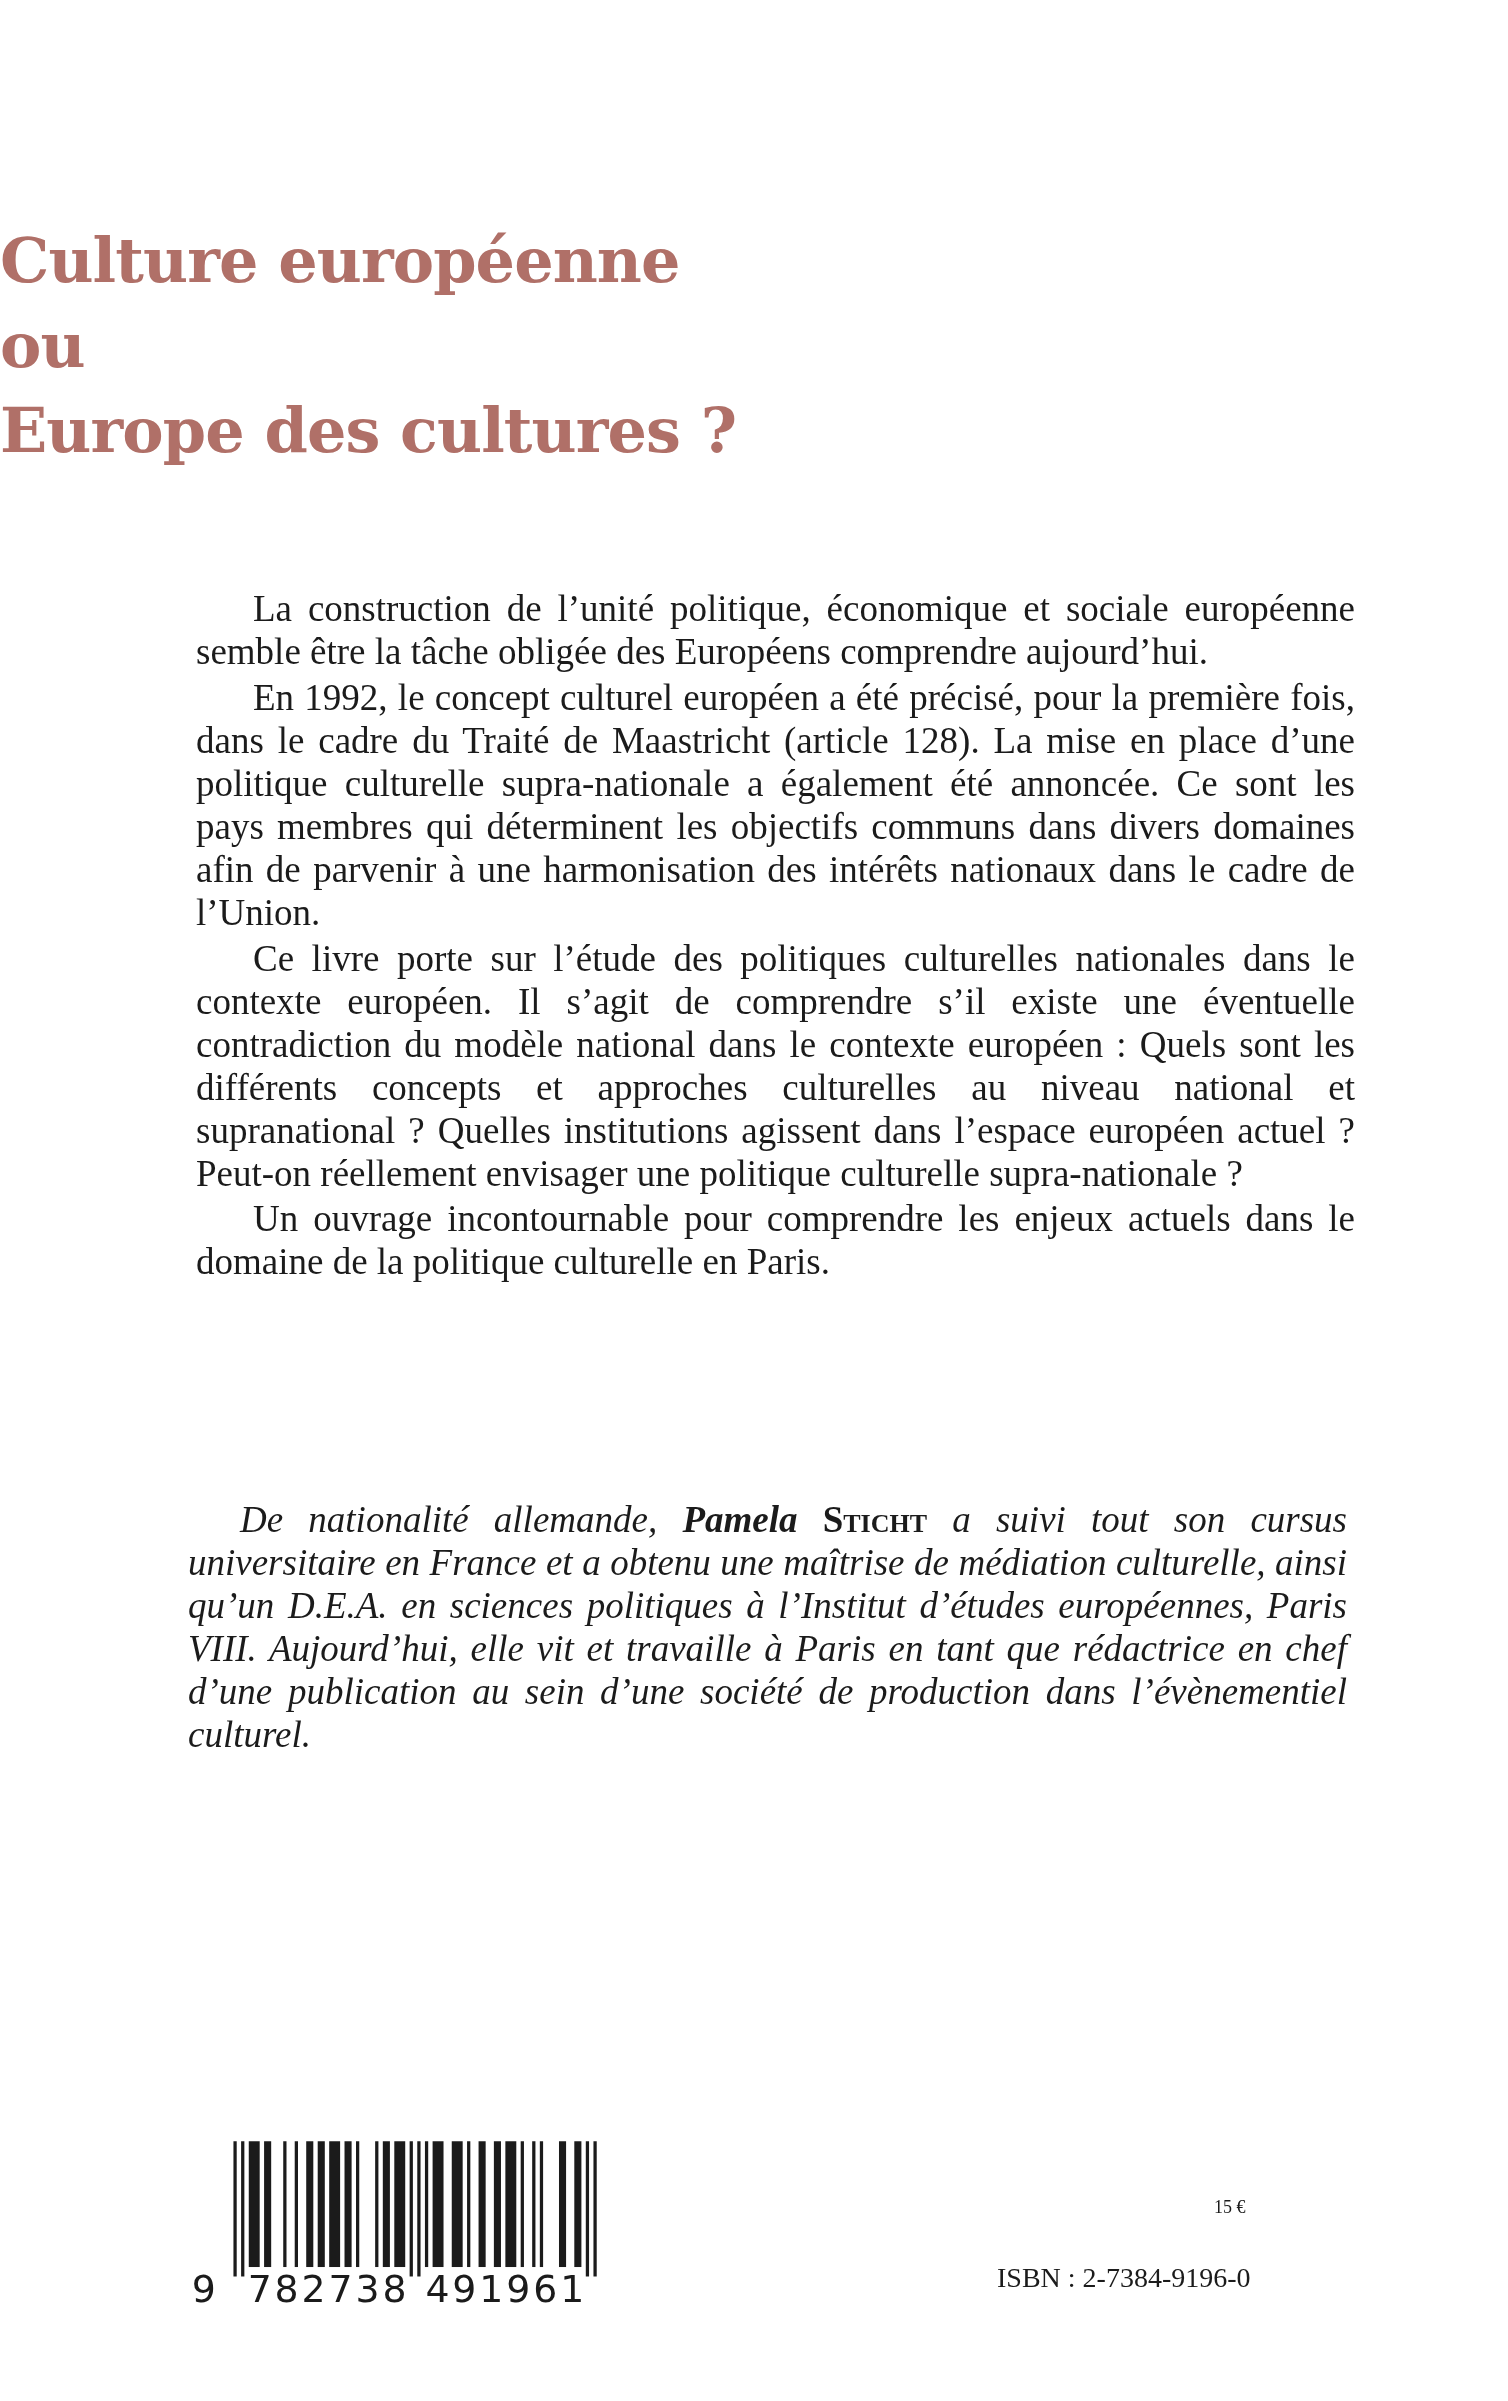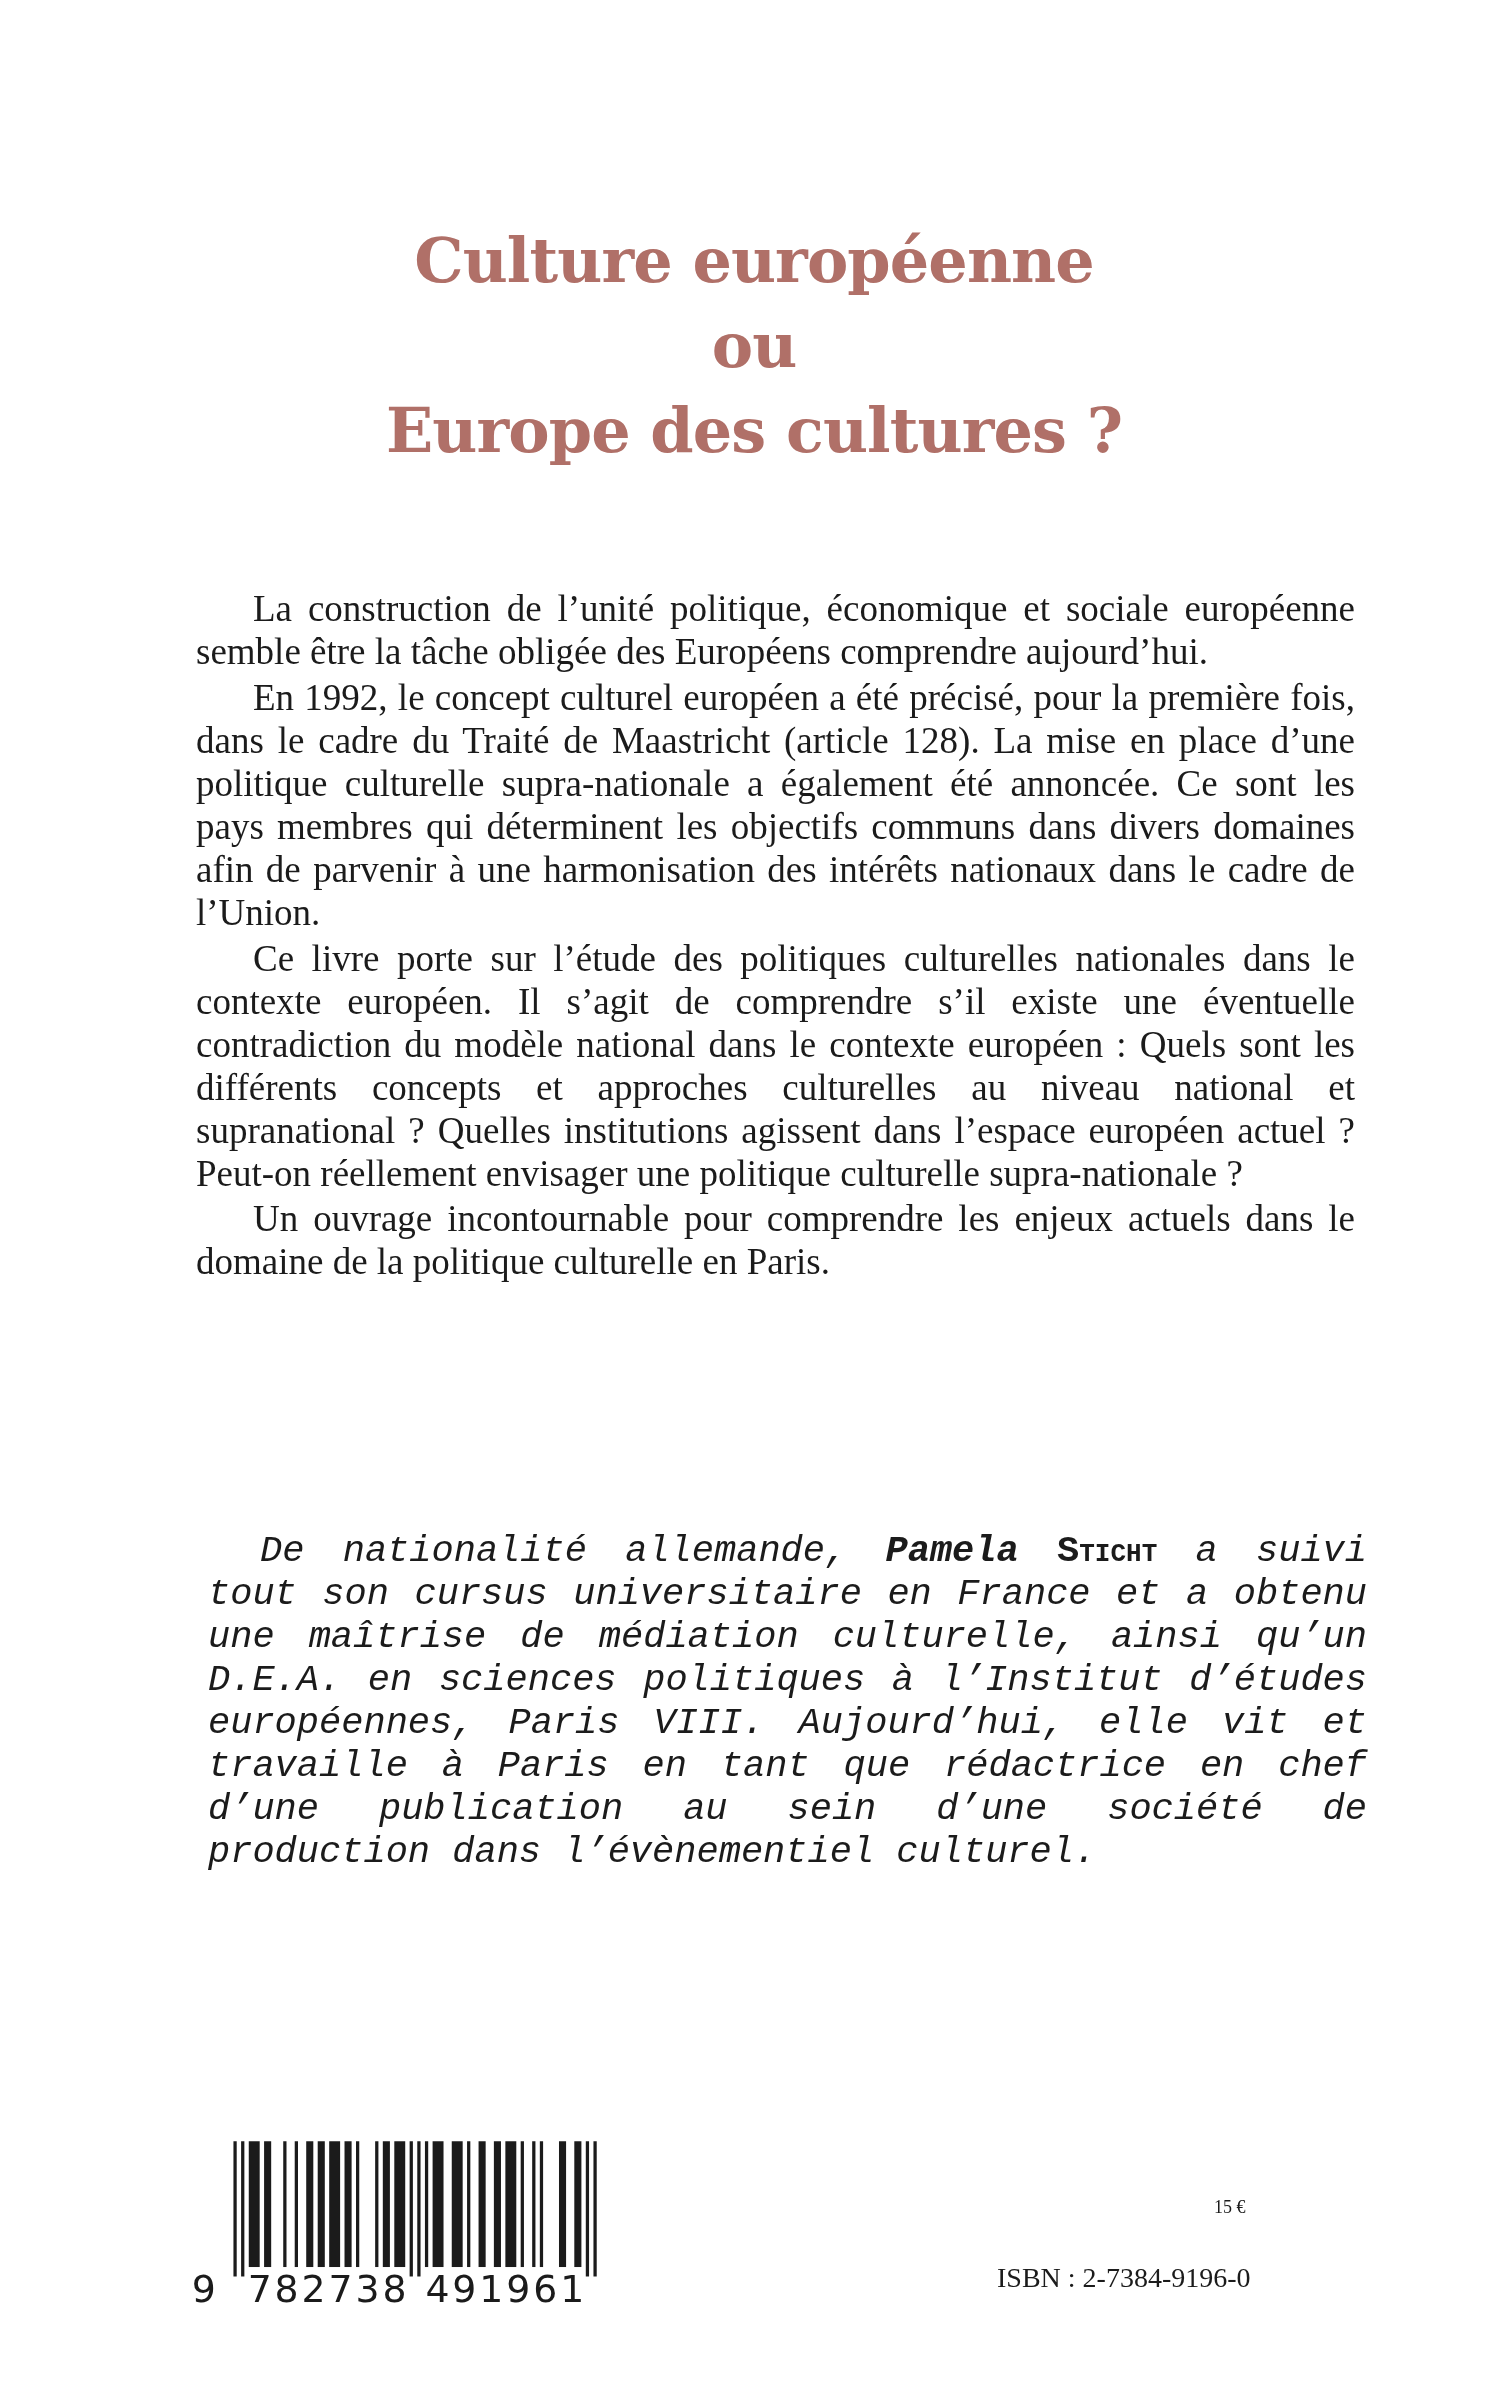--- a/index.html
+++ b/index.html
@@ -1,31 +1,31 @@
 <!DOCTYPE html>
 <html style="font-size:15px"><head>
 <meta charset="utf-8">
 <style>
   html, body { margin: 0; padding: 0; background: #ffffff; }
   body { width: 1508px; height: 2402px; position: relative; overflow: hidden; }
   .page { position: absolute; left: 0; top: 0; width: 1508px; height: 2402px; background: #ffffff; }
 
-  .title { position: absolute; left: 0; width: 1508px; text-align: center;
+  .title { position: absolute; left: 0; width: 1508px; text-align: left;
            font-family: "DejaVu Serif", "Liberation Serif", serif; font-weight: bold;
            color: #b07068; font-size: 62px; line-height: 85px; letter-spacing: -0.9px; }
   .title .line { display: block; white-space: nowrap; }
 
   .body-text { position: absolute; left: 196px; width: 1159px;
                font-family: "Liberation Serif", "DejaVu Serif", serif;
                color: #1b1b1b; font-size: 37px; line-height: 43px; text-align: justify; }
   .body-text p { margin: 0 0 2.8px 0; text-indent: 57px; }
 
-  .bio { position: absolute; left: 208px; width: 1159px;
-         font-family: Liberation Mono, monospace; font-style: italic;
-         color: #1b1b1b; font-size: 37px; line-height: 43px; text-align: justify; margin-top: 32px; }
+  .bio { position: absolute; left: 188px; width: 1159px;
+         font-family: Liberation Serif, serif; font-style: italic;
+         color: #1b1b1b; font-size: 37px; line-height: 43px; text-align: justify; }
   .bio p { margin: 0; text-indent: 52px; }
   .bio .author-first { font-weight: bold; }
   .bio .author-last { font-weight: bold; font-style: normal; font-variant: small-caps; }
 
   .barcode { position: absolute; left: 189px; top: 2141px; width: 435px; height: 166px; }
   .barcode svg { display: block; }
   .barcode-digits { font-family: "DejaVu Sans", "Liberation Sans", sans-serif; }
 
   .price { position: absolute; left: 1214px; top: 2197px;
            font-family: "Liberation Serif", "DejaVu Serif", serif; font-size: 18px; color: #1b1b1b; }

